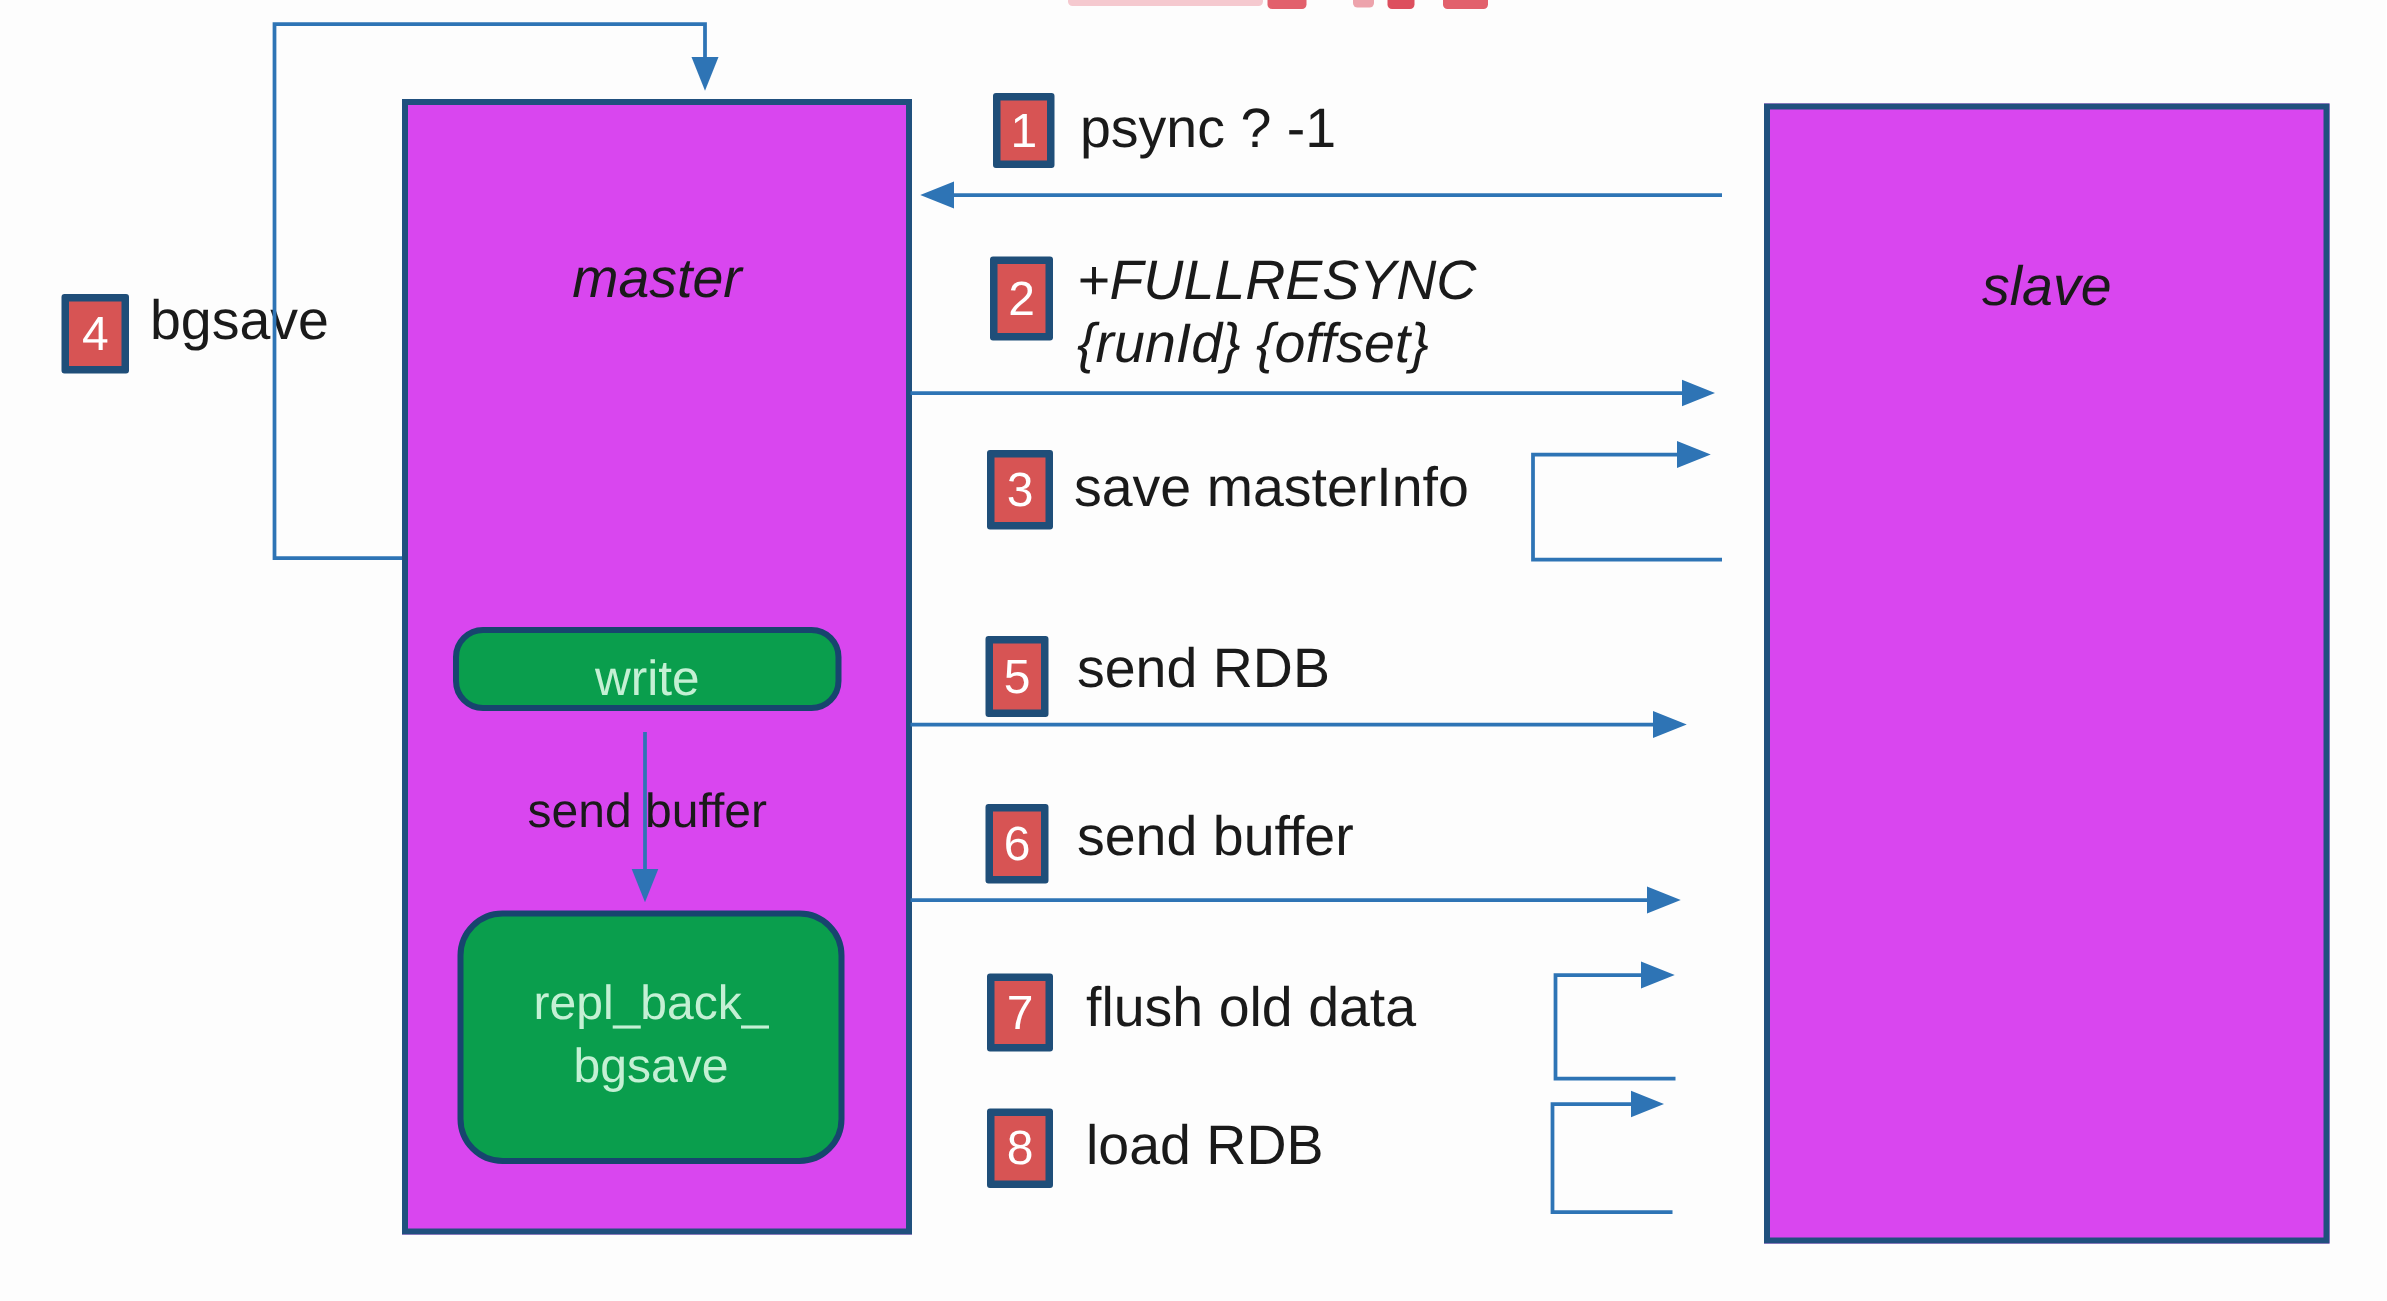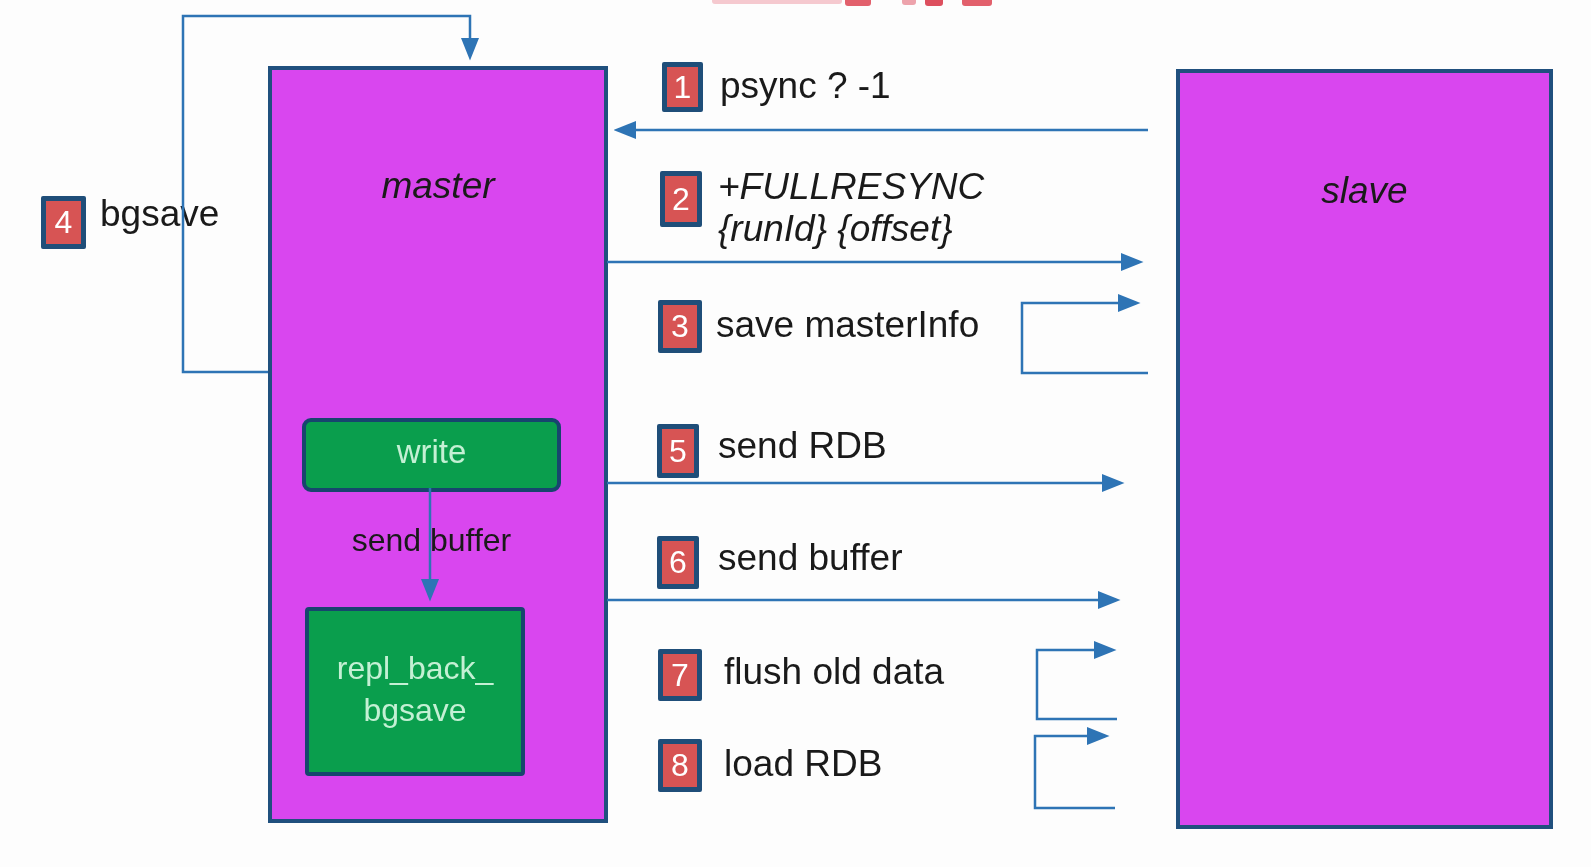--- a/index.html
+++ b/index.html
@@ -95,28 +95,28 @@
   <div class="title-fragment" style="left:962px; width:30px; height:6px; background:#e2606c;"></div>
 
   <div class="node-box" style="left:268px; top:66px; width:340px; height:757px;">
     <div class="node-label" style="top:95px;">master</div>
   </div>
 
   <div class="node-box" style="left:1148px; top:69px; width:377px; height:760px;margin-left:28px;">
     <div class="node-label" style="top:97px;">slave</div>
   </div>
 
-  <div class="green-box" style="left:302px; top:418px; width:259px; height:74px; border-radius:9px;
+  <div class="green-box" style="left:302px; top:418px; width:259px; height:56px; border-radius:20px;
               font-size:33px; line-height:60px;">
     <span>write</span>
   </div>
 
   <div class="inner-label" style="left:302px; top:522px; width:259px;">send buffer</div>
 
-  <div class="green-box" style="left:305px; top:607px; width:220px; height:169px; border-radius:4px;
+  <div class="green-box" style="left:305px; top:607px; width:258px; height:169px; border-radius:30px;
               font-size:32px; line-height:42px; padding-top:36px;">
     <div>repl_back_</div>
     <div>bgsave</div>
   </div>
 
   <div class="badge" style="left:662px; top:62px;  width:41px; height:50px;">1</div>
   <div class="badge" style="left:660px; top:171px; width:42px; height:56px;">2</div>
   <div class="badge" style="left:658px; top:300px; width:44px; height:53px;">3</div>
   <div class="badge" style="left:41px;  top:196px; width:45px; height:53px;">4</div>
   <div class="badge" style="left:657px; top:424px; width:42px; height:54px;">5</div>

